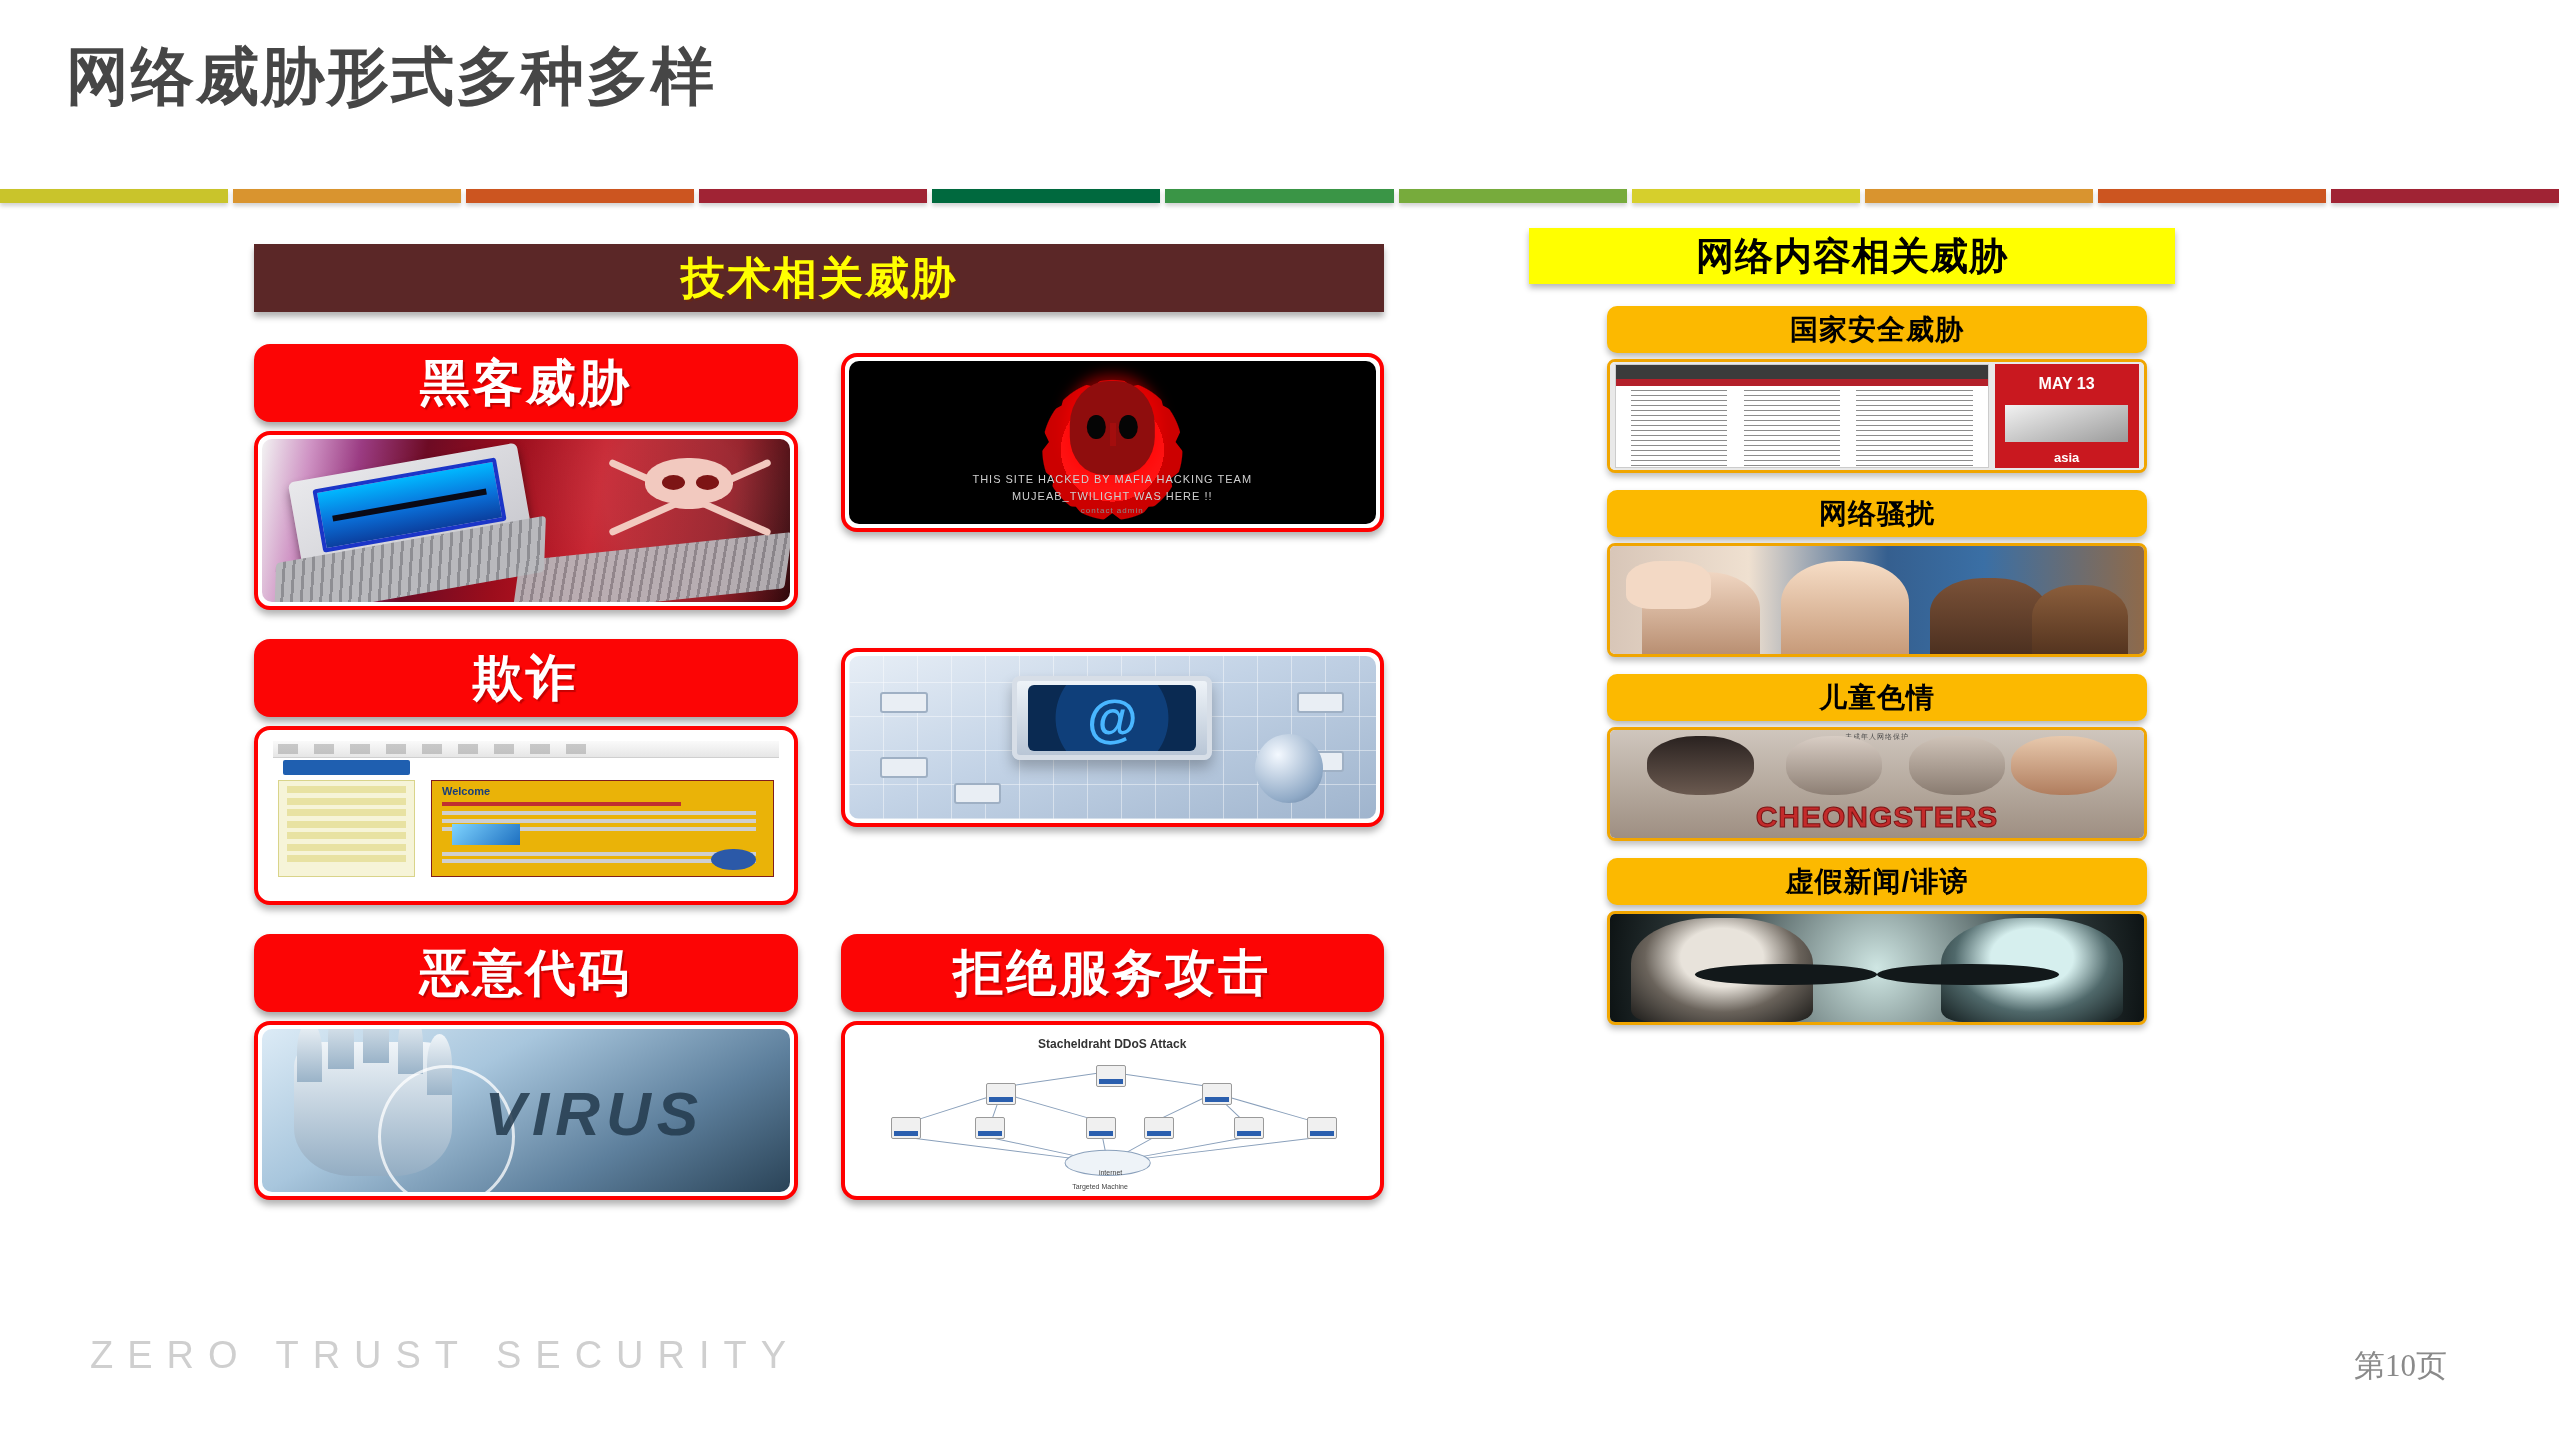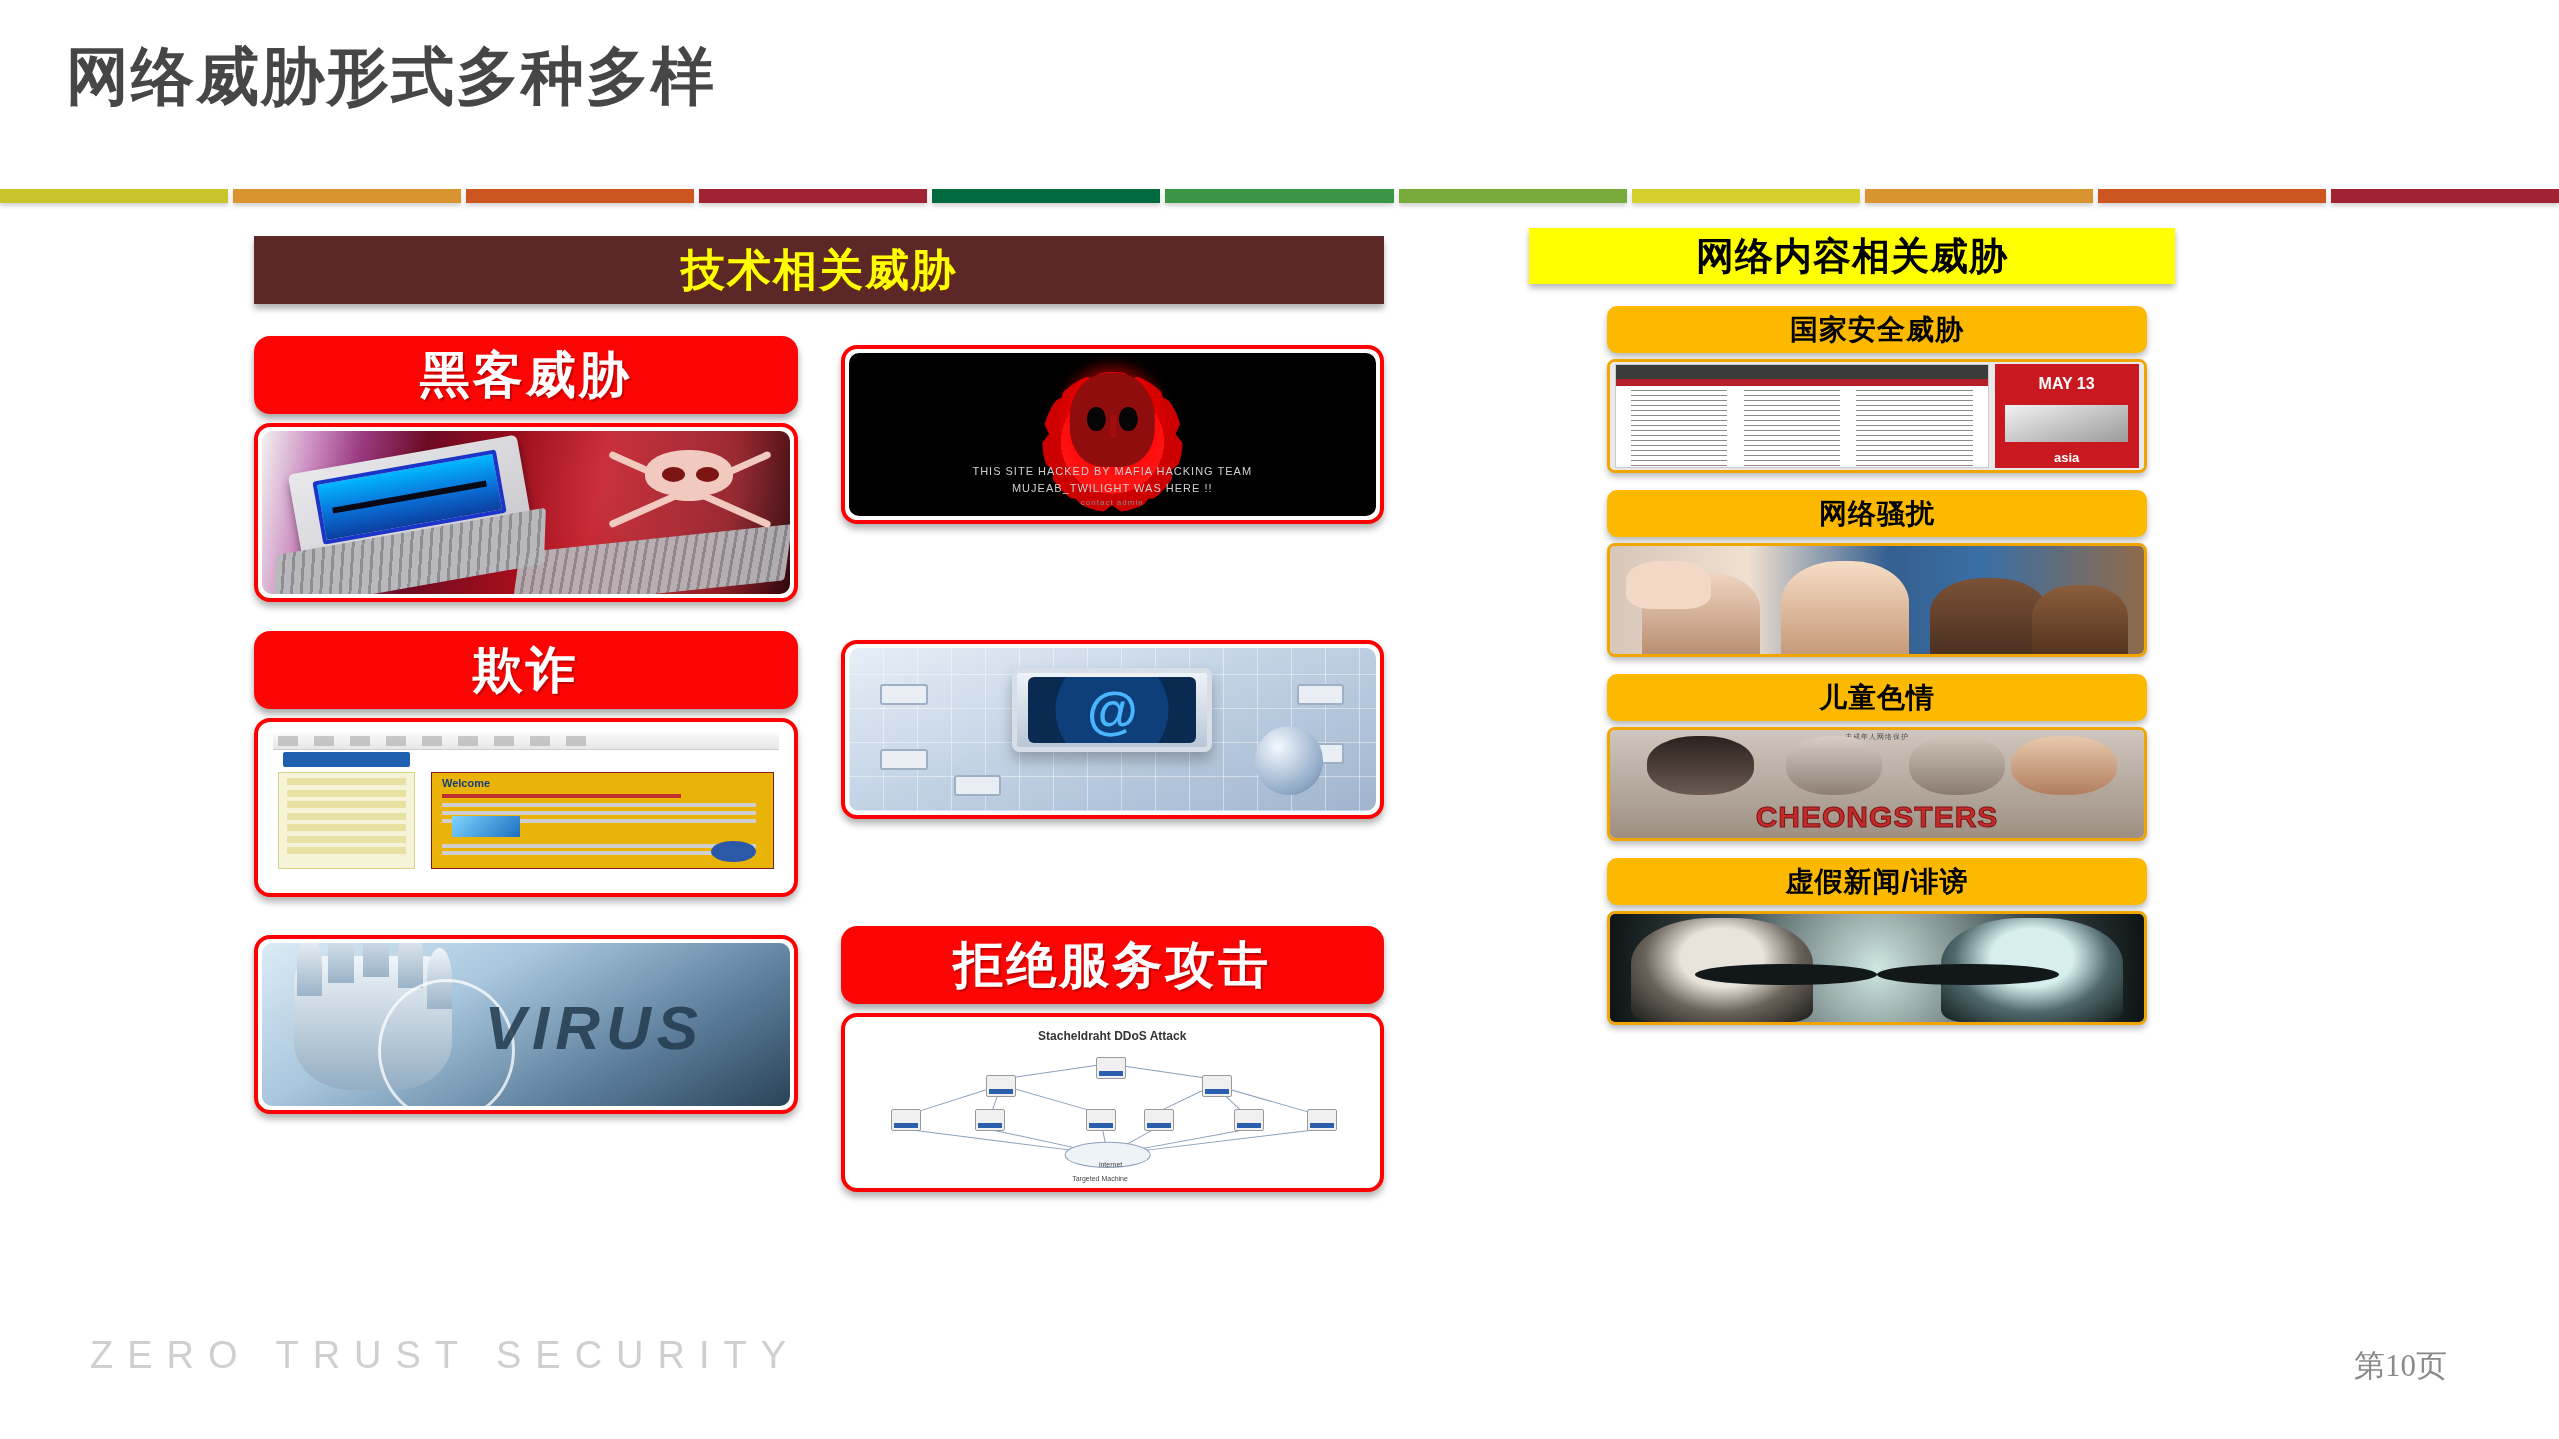--- a/index.html
+++ b/index.html
@@ -64,21 +64,21 @@
   #divider-bar{
     position:absolute; left:0; top:186px; width:2559px; height:22px;
     display:flex; gap:5px;
   }
   #divider-bar .seg{ flex:1 1 0; height:14px; margin-top:3px; box-shadow:0 3px 4px rgba(0,0,0,.18); }
 
   
   #content{ position:absolute; left:0; top:208px; width:2559px; height:1100px; }
 
   
-  #tech-panel{ position:absolute; left:254px; top:28px; width:1130px; }
+  #tech-panel{ position:absolute; left:254px; top:36px; width:1130px; }
   #tech-panel-header{
     height:68px; background:#5b2727; display:flex; align-items:center; justify-content:center;
     box-shadow:0 5px 6px rgba(0,0,0,.30);
   }
   #tech-panel-header-label{ color:#ffff00; font-size:44px; font-weight:bold; letter-spacing:2px;
     text-shadow:2px 2px 0 rgba(120,40,0,.45); }
 
   #tech-grid{ margin-top:32px; display:grid; grid-template-columns:1fr 1fr; column-gap:43px; row-gap:29px; }
   .tech-cell{ width:100%; }
   .red-label{
@@ -355,20 +355,23 @@
             <div class="mini" style="left:20%; top:78%"></div>
             <div class="mon">
               <div class="at">@</div>
             </div>
             <div class="sphere"></div>
           </div>
         </div>
       </div>
 
       <div class="tech-cell">
+        <div class="red-label">
+          <span>恶意代码</span>
+        </div>
         <div class="thumb-frame">
           <div class="thumb-inner th-virus">
             <div class="hand">
               <div class="finger" style="left:2%"></div>
               <div class="finger" style="left:22%; top:-26%"></div>
               <div class="finger" style="left:44%; top:-30%"></div>
               <div class="finger" style="left:66%; top:-22%"></div>
               <div class="finger" style="left:84%; top:-6%"></div>
             </div>
             <div class="ring"></div>

